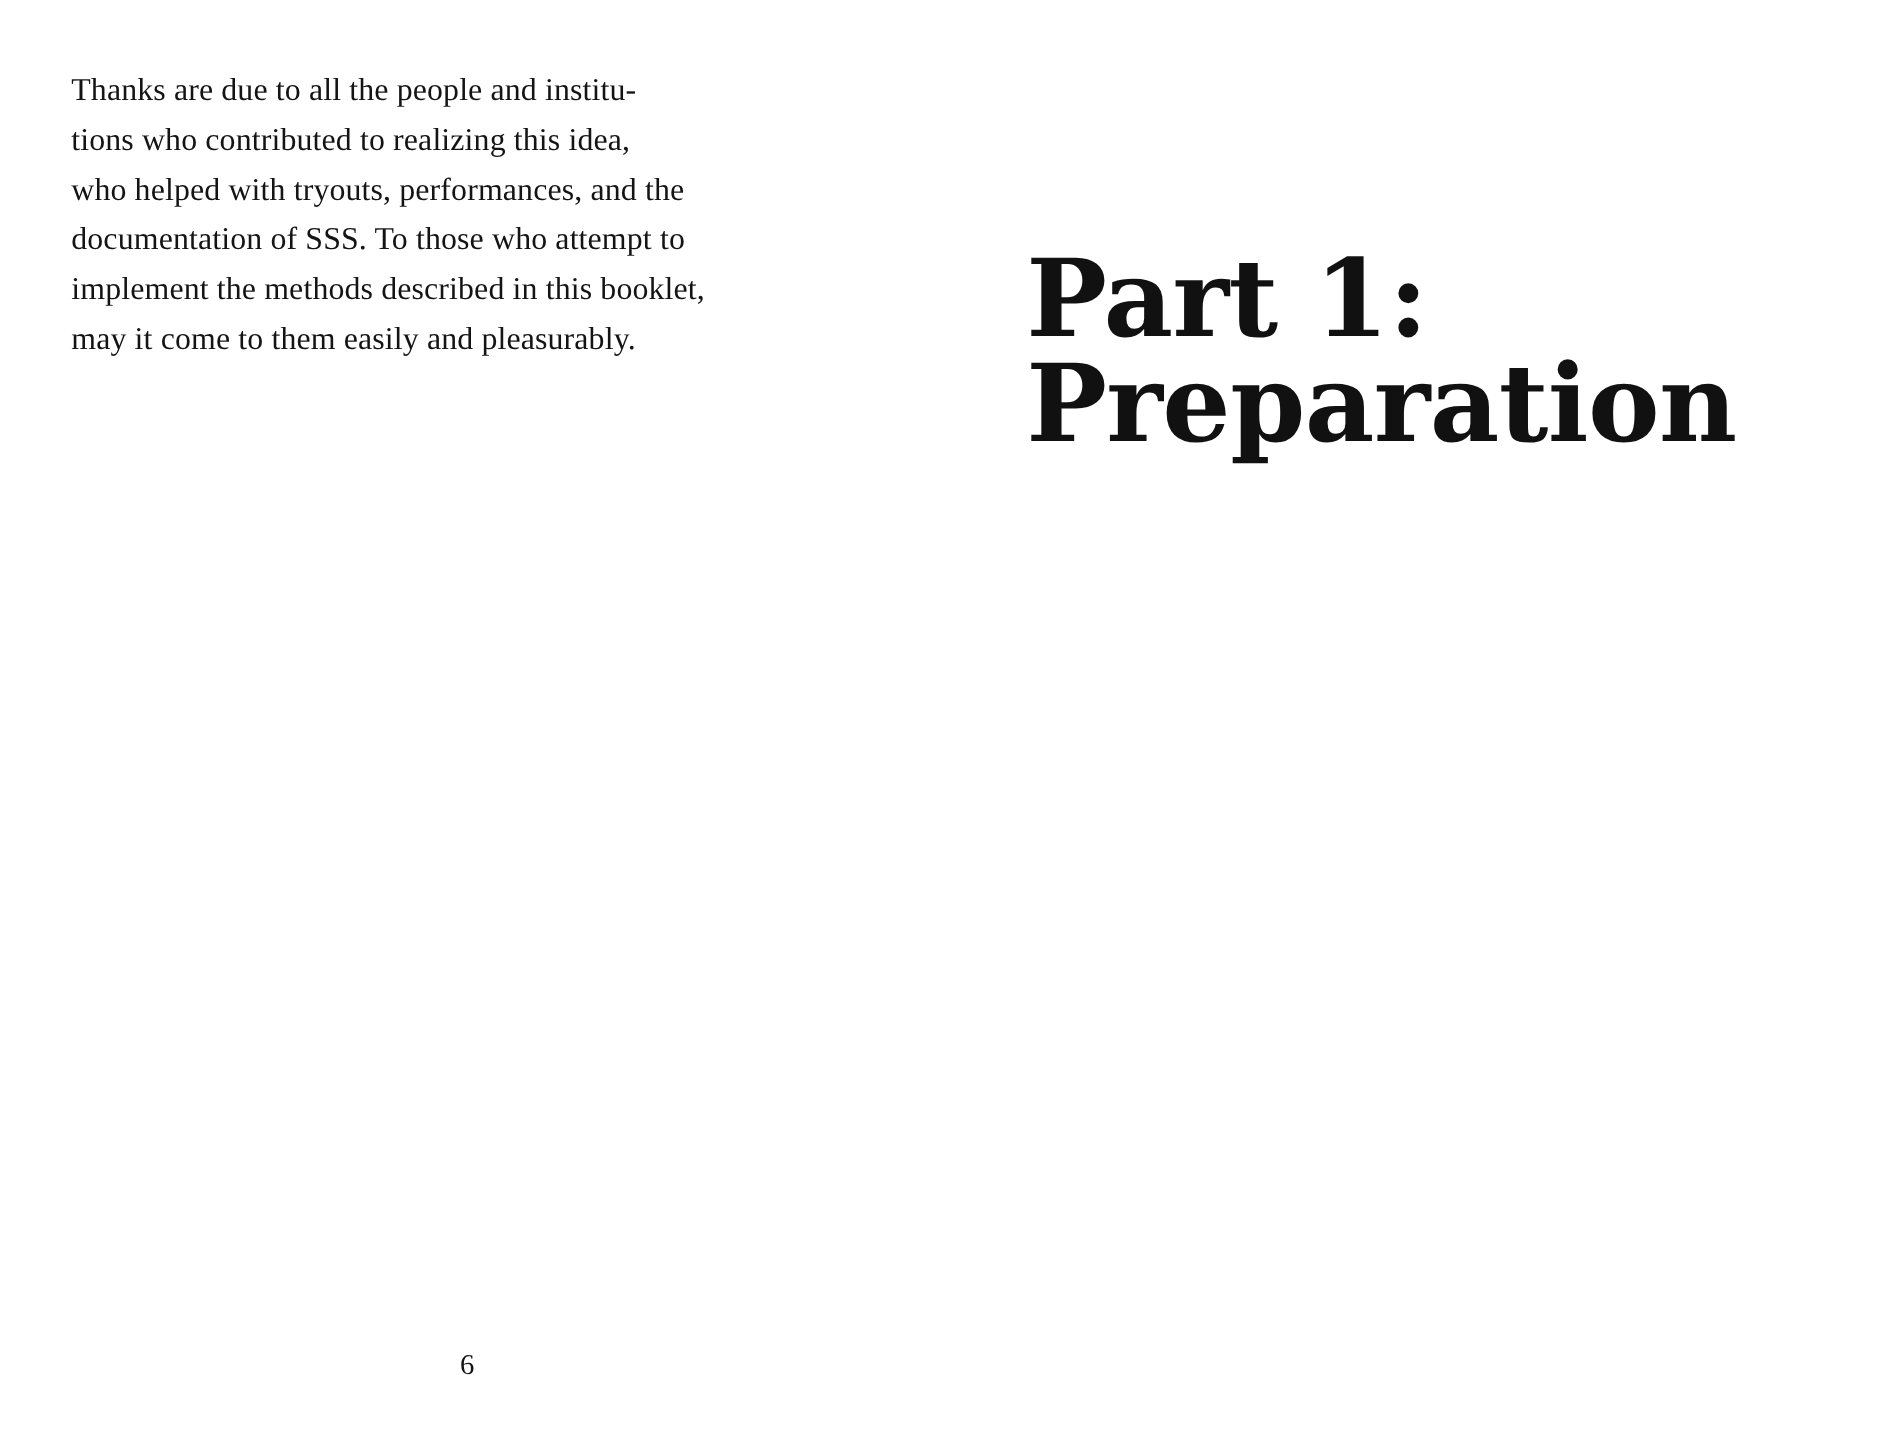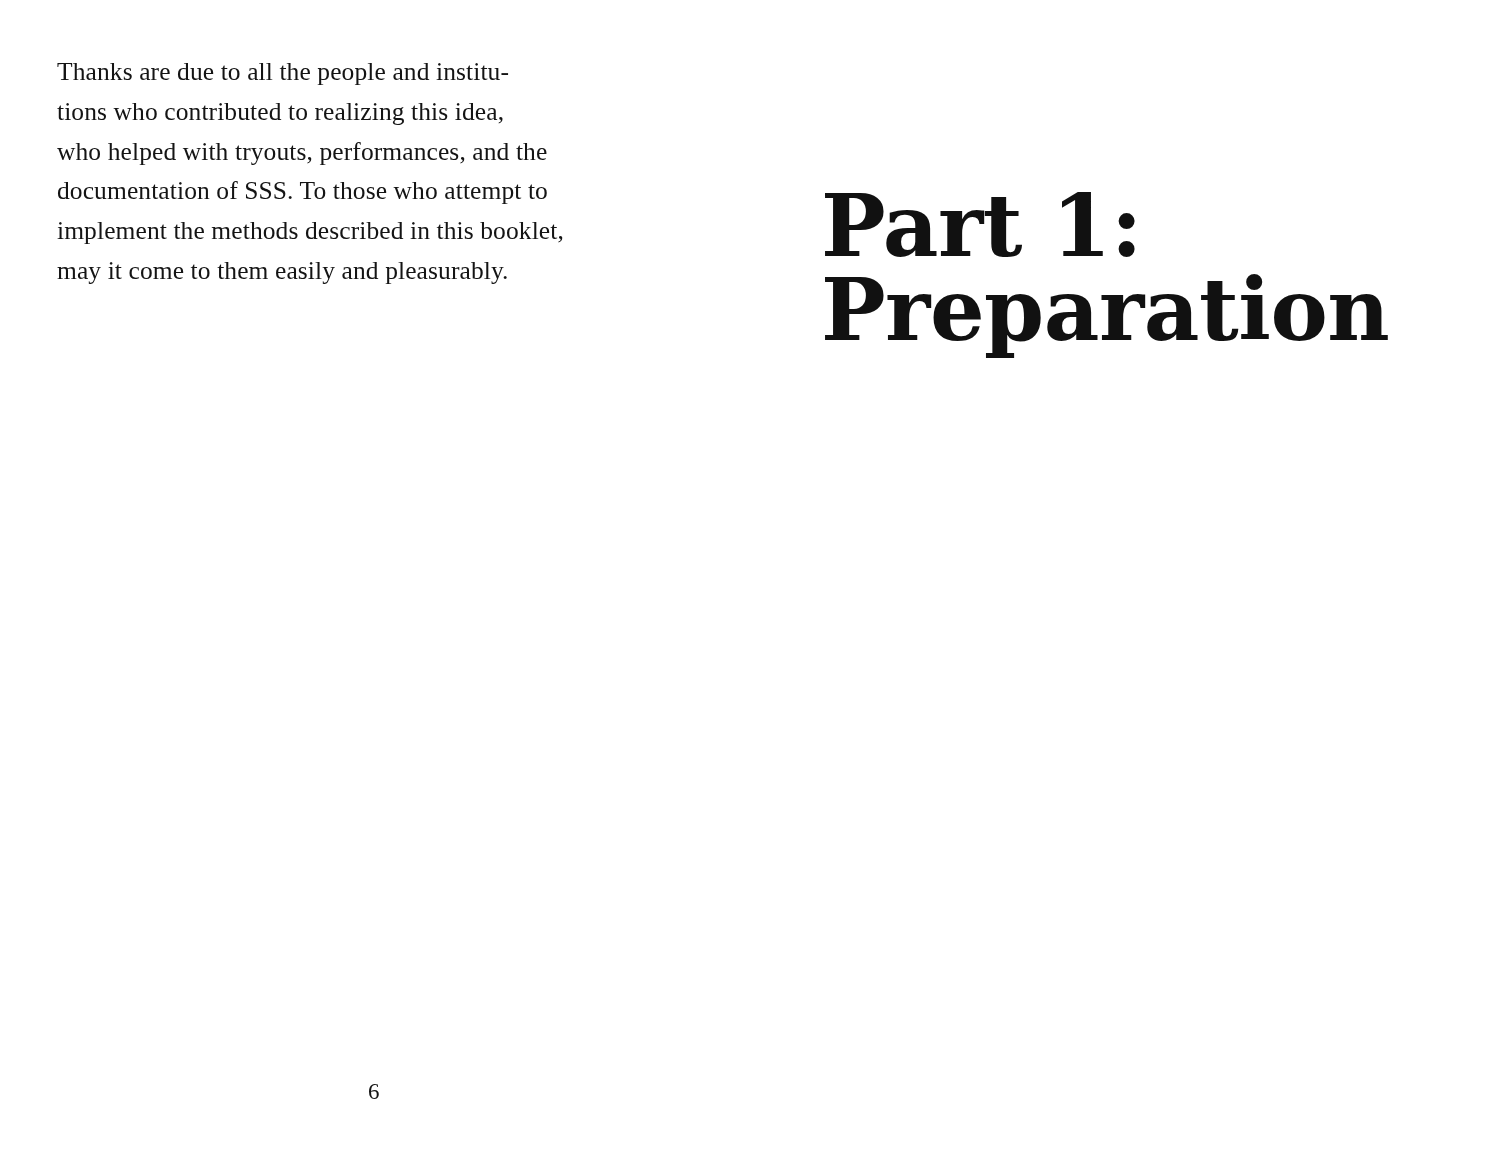--- a/index.html
+++ b/index.html
@@ -66,21 +66,21 @@
   }
 
   
   .page-right {
     padding: 0;
   }
 
   .part-title {
     position: absolute;
     left: 60px;
-    top: 126px;
+    top: 140px;
     font-family: "DejaVu Serif", "Liberation Serif", serif;
     font-weight: 700;
     font-size: 86px;
     line-height: 0.98;
     letter-spacing: -0.5px;
     color: #111111;
     white-space: pre-line;
   }
 </style>
 </head>

